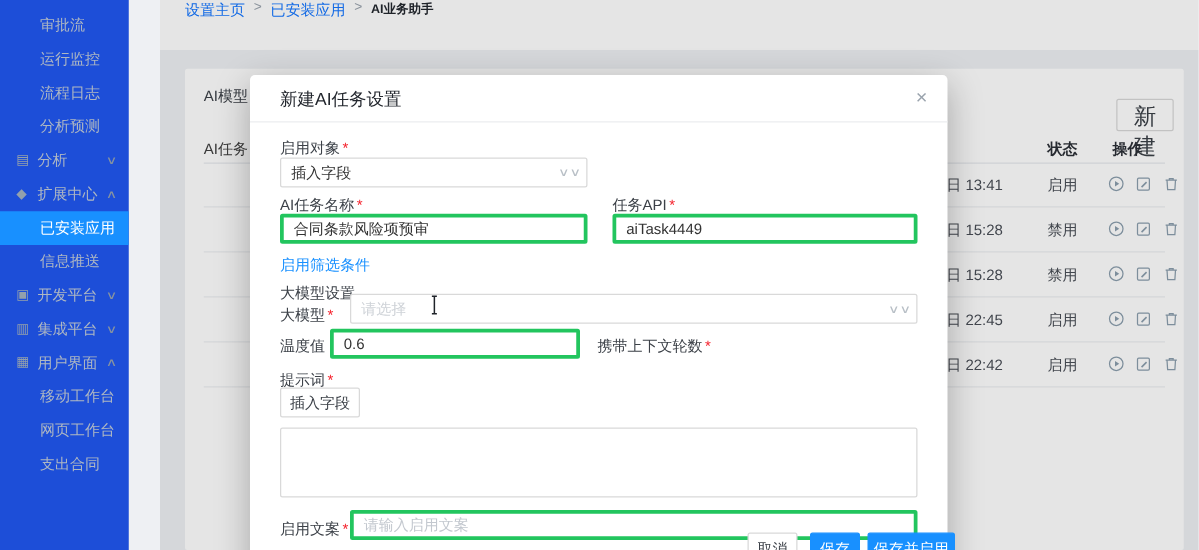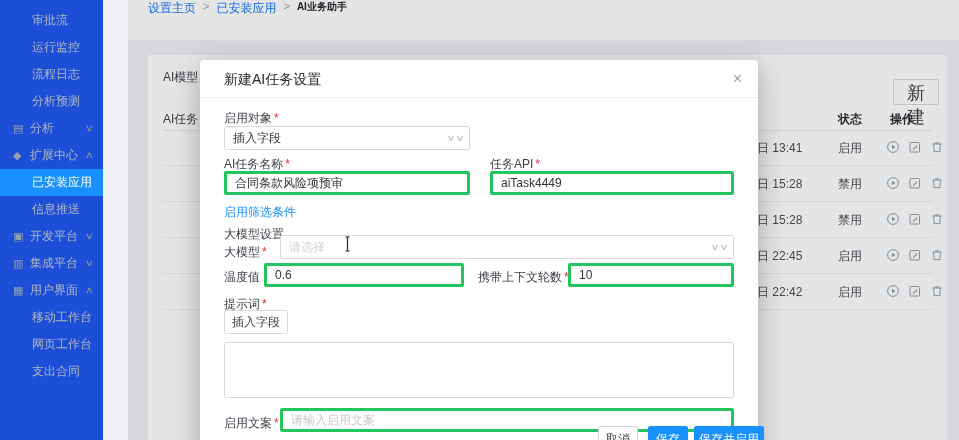--- a/index.html
+++ b/index.html
@@ -299,21 +299,20 @@
   </div>
   <span class="ibeam">
     <svg width="9" height="16" viewBox="0 0 9 16">
         <path d="M2.5 1h4M4.5 1v14M2.5 15h4" fill="none" stroke="#1f2329" stroke-width="1.2"></path>
       </svg>
   </span>
 
   <span class="lbl" id="lab-temp">温度值</span>
   <input class="inp" id="in-temp" value="0.6" style="">
   <span class="lbl req" id="lab-context">携带上下文轮数</span>
-  <input class="inp" id="in-context" value="10" style="">
 
   <span class="lbl req" id="lab-prompt">提示词</span>
   <button class="btn-insert">插入字段</button>
   <textarea class="ta" style=""></textarea>
 
   <span class="lbl req" id="lab-copy">启用文案</span>
   <input class="inp" id="in-copy" placeholder="请输入启用文案" style="">
 
   <button class="m-btn default" id="btn-cancel">取消</button>
   <button class="m-btn primary" id="btn-save">保存</button>

